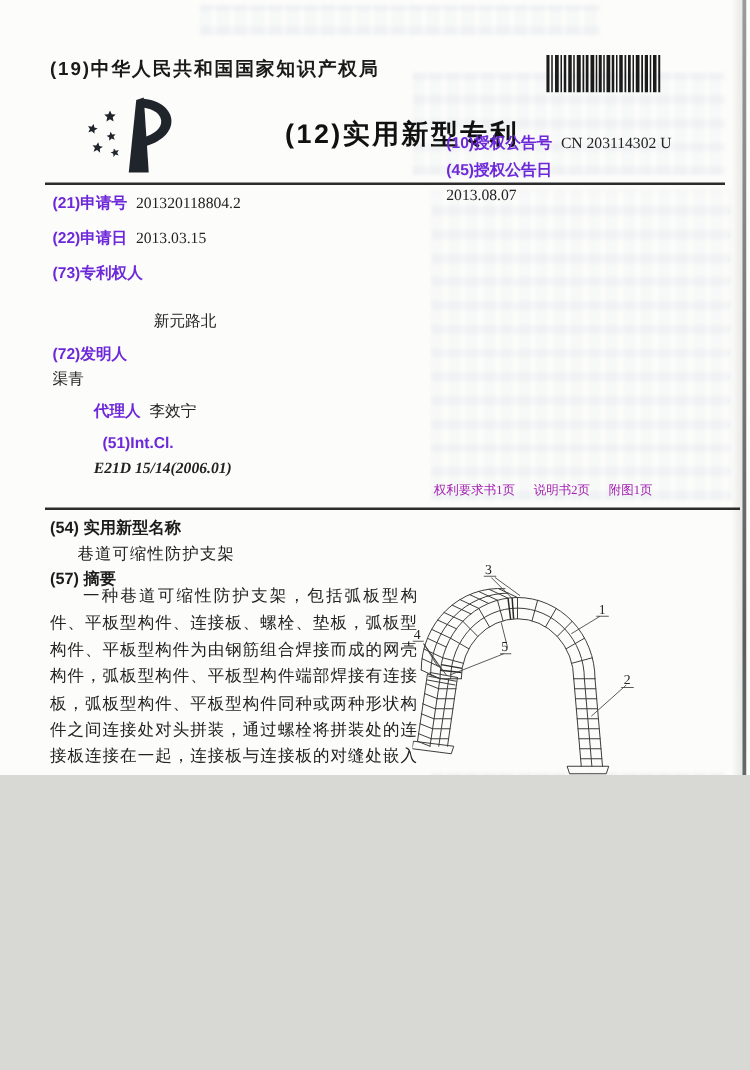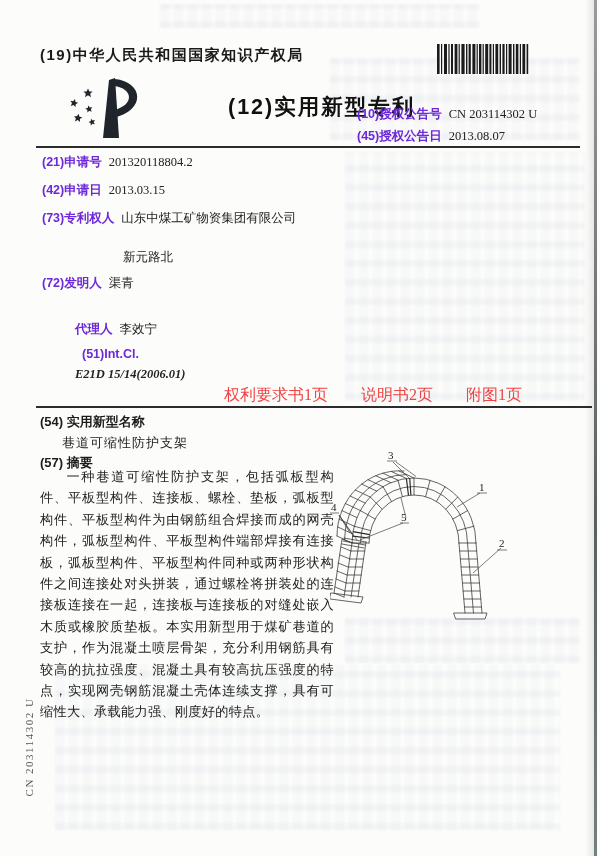--- a/index.html
+++ b/index.html
@@ -1,28 +1,28 @@
 <!DOCTYPE html>
 <html><head>
 <meta charset="utf-8">
 <style>
   html,body{margin:0;padding:0;background:#d8d8d4;}
-  #scan-page{position:relative;width:600px;height:856px;background:#fcfcfa;overflow:hidden;
+  #scan-page{position:relative;width:600px;height:620px;background:#fcfcfa;overflow:hidden;
     font-family:"Liberation Serif",serif;color:#1c1c1c;}
   .abs{position:absolute;white-space:nowrap;}
   .hei{font-family:"Liberation Sans",sans-serif;font-weight:700;}
   .song{font-family:"Liberation Serif",serif;font-weight:400;}
   .row{position:absolute;display:flex;gap:7px;white-space:nowrap;font-size:12.5px;line-height:1;}
   .row .lbl{font-family:"Liberation Sans",sans-serif;font-weight:700;color:#6d28d9;}
   .row .val{font-family:"Liberation Serif",serif;color:#222;}
   .rule{position:absolute;background:#2c2c2c;}
   #office-title{left:40px;top:46px;font-size:15px;letter-spacing:1.5px;color:#1a1a1a;}
   #doc-kind-title{left:228px;top:92px;font-size:21.5px;letter-spacing:2px;color:#111;}
-  #pages-info{left:240px;top:385px;width:282px;display:flex;justify-content:flex-end;gap:33px;
-    font-size:16px;color:#ef4444;}
+  #pages-info{left:240px;top:385px;width:282px;display:flex;justify-content:flex-end;gap:15px;
+    font-size:10px;color:#a21caf;}
   #title-label{left:40px;top:413px;font-size:13px;}
   #utility-model-title{left:62px;top:434px;font-size:13px;letter-spacing:1px;}
   #abstract-label{left:40px;top:454px;font-size:13px;}
   #abstract-text{left:40px;top:466px;width:294px;font-size:13.2px;line-height:21.4px;
     text-align:justify;text-indent:2em;white-space:normal;letter-spacing:.3px;color:#222;}
   #edge-publication-number{left:-25px;top:740px;width:110px;height:14px;transform:rotate(-90deg);
     font-size:11px;letter-spacing:1.5px;color:#555;text-align:center;}
   .bleed{position:absolute;pointer-events:none;opacity:.55;filter:blur(1.3px);
     background:
       repeating-linear-gradient(0deg, rgba(115,135,175,.10) 0 7px, rgba(0,0,0,0) 7px 19px),
@@ -97,43 +97,42 @@
       </g>
     </svg>
   </div>
 
   <div id="doc-kind-title" class="abs hei">(12)实用新型专利</div>
 
   <div class="row" style="left:357px;top:108px;">
     <span class="lbl">(10)授权公告号</span>
     <span class="val">CN 203114302 U</span>
   </div>
-  <div class="row" style="left:357px;top:130px;">
+  <div class="row" style="left:357px;top:130px;flex-direction:column;">
     <span class="lbl">(45)授权公告日</span>
     <span class="val">2013.08.07</span>
   </div>
 
   <div class="rule" style="left:36px;top:146px;width:544px;height:2px;"></div>
 
   <div class="row" style="left:42px;top:156px;">
     <span class="lbl">(21)申请号</span>
     <span class="val">201320118804.2</span>
   </div>
   <div class="row" style="left:42px;top:184px;">
-    <span class="lbl">(42)申请日</span>
+    <span class="lbl">(22)申请日</span>
     <span class="val">2013.03.15</span>
   </div>
   <div class="row" style="left:42px;top:212px;">
     <span class="lbl">(73)专利权人</span>
-    <span class="val">山东中煤工矿物资集团有限公司</span>
   </div>
   <div class="row" style="left:123px;top:251px;">
     <span class="val">新元路北</span>
   </div>
-  <div class="row" style="left:42px;top:277px;">
+  <div class="row" style="left:42px;top:277px;flex-direction:column;">
     <span class="lbl">(72)发明人</span>
     <span class="val">渠青</span>
   </div>
   <div class="row" style="left:75px;top:323px;justify-content:space-between;">
     <span class="lbl">代理人</span>
     <span class="val">李效宁</span>
   </div>
   <div class="row" style="left:42px;top:348px;padding-left:40px;">
     <span class="lbl">(51)Int.Cl.</span>
   </div>

